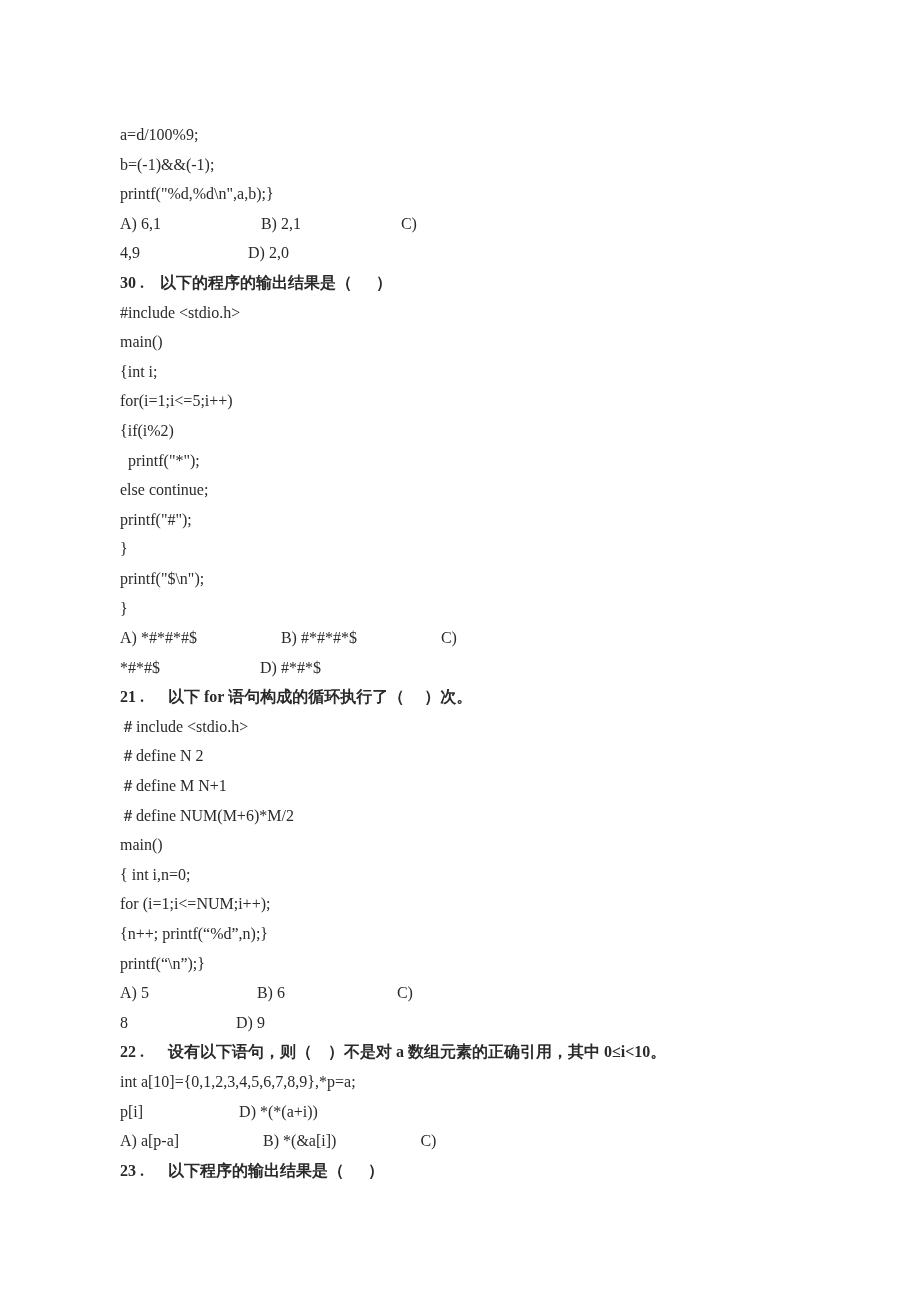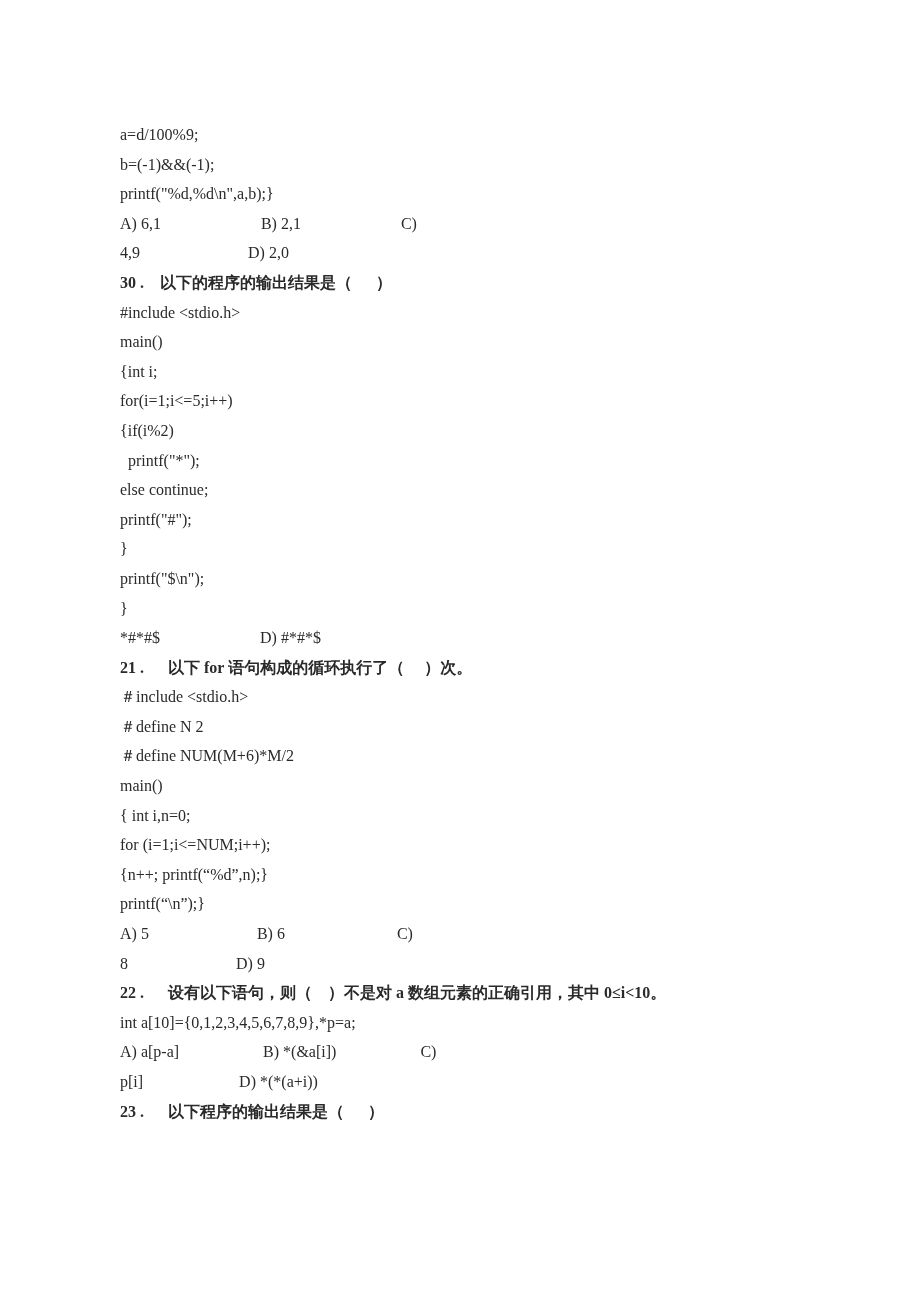--- a/index.html
+++ b/index.html
@@ -40,34 +40,36 @@
   <div class="line">main()</div>
   <div class="line">{int i;</div>
   <div class="line">for(i=1;i&lt;=5;i++)</div>
   <div class="line">{if(i%2)</div>
   <div class="line">  printf("*");</div>
   <div class="line">else continue;</div>
   <div class="line">printf("#");</div>
   <div class="line">}</div>
   <div class="line">printf("$\n");</div>
   <div class="line">}</div>
+  <div class="line">A) *#*#*#$                     B) #*#*#*$                     C)</div>
   <div class="line">*#*#$                         D) #*#*$</div>
 
   <div class="line bold">21 .      以下 for 语句构成的循环执行了（     ）次。</div>
   <div class="line">＃include &lt;stdio.h&gt;</div>
   <div class="line">＃define N 2</div>
+  <div class="line">＃define M N+1</div>
   <div class="line">＃define NUM(M+6)*M/2</div>
   <div class="line">main()</div>
   <div class="line">{ int i,n=0;</div>
   <div class="line">for (i=1;i&lt;=NUM;i++);</div>
   <div class="line">{n++; printf(“%d”,n);}</div>
   <div class="line">printf(“\n”);}</div>
   <div class="line">A) 5                           B) 6                            C)</div>
   <div class="line">8                           D) 9</div>
 
   <div class="line bold">22 .      设有以下语句，则（    ）不是对 a 数组元素的正确引用，其中 0≤i&lt;10。</div>
   <div class="line">int a[10]={0,1,2,3,4,5,6,7,8,9},*p=a;</div>
+  <div class="line">p[i]                        D) *(*(a+i))</div>
   <div class="line">A) a[p-a]                     B) *(&amp;a[i])                     C)</div>
-  <div class="line">p[i]                        D) *(*(a+i))</div>
 
   <div class="line bold">23 .      以下程序的输出结果是（      ）</div>
 
 </div>
 
 </body></html>

